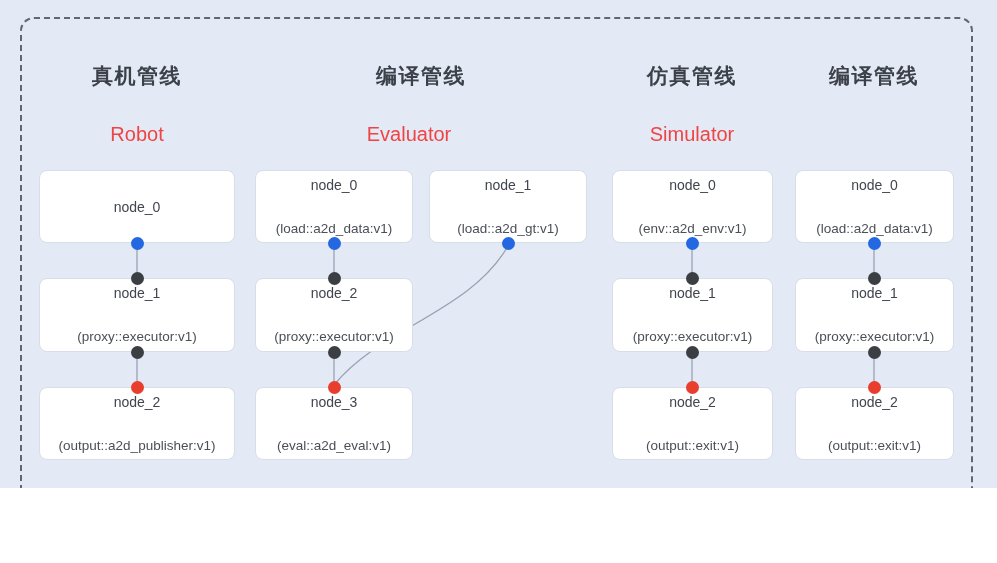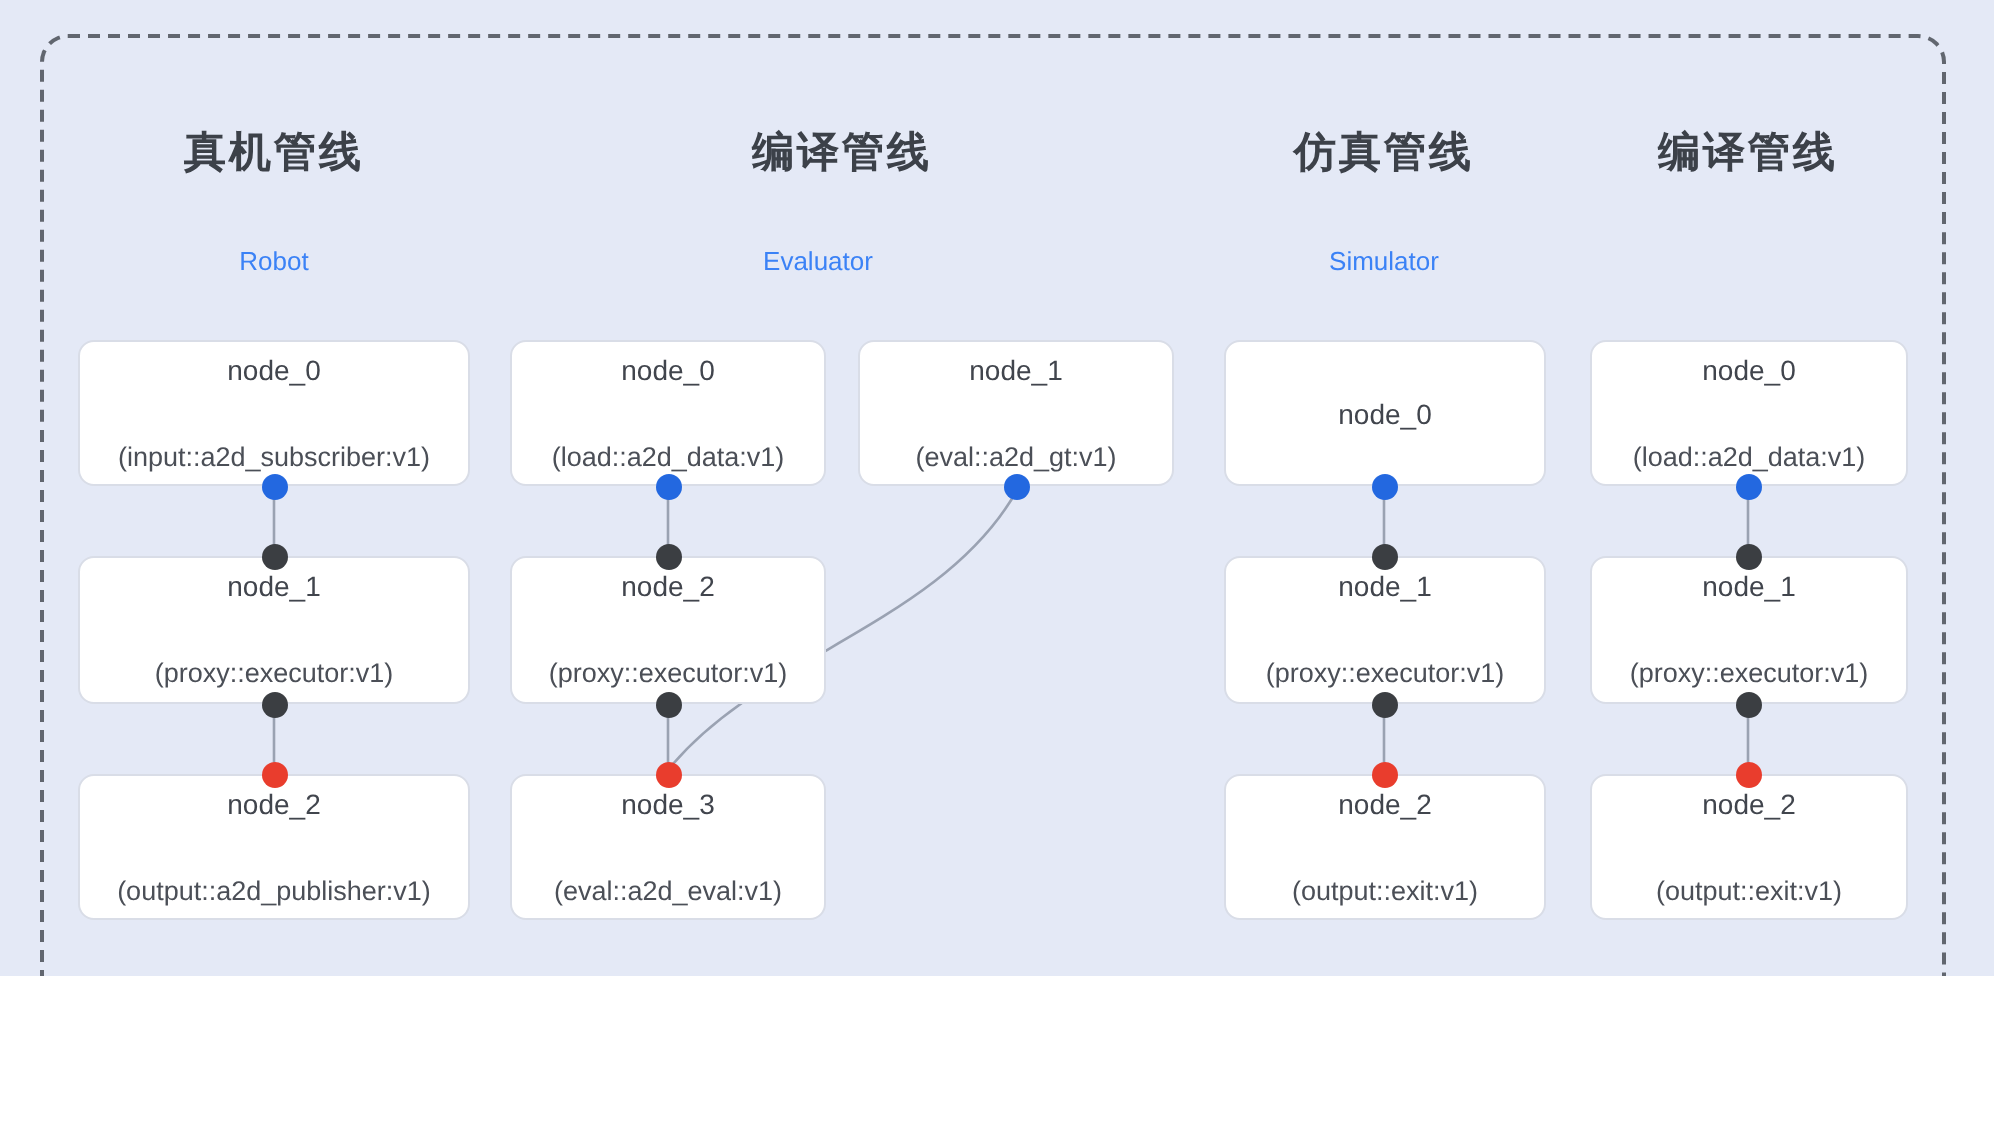--- a/index.html
+++ b/index.html
@@ -3,21 +3,21 @@
 <meta charset="utf-8">
 <style>
   html,body{margin:0;padding:0;background:#ffffff;}
   body{font-family:"Liberation Sans","DejaVu Sans",sans-serif;}
   .canvas{position:relative;width:997px;height:488px;overflow:hidden;background:#ffffff;padding-left:41px;}
   .bg{position:absolute;left:0;top:0;width:997px;height:556px;background:#e4e9f6;border-radius:0 0 16px 16px;}
   .panel{position:absolute;left:20px;top:17px;width:953px;height:518px;box-sizing:border-box;
          border:2px dashed #61666f;border-radius:14px;}
   .hdr-zh{position:absolute;width:240px;text-align:center;top:62px;font-size:21px;font-weight:700;
           color:#3c4149;letter-spacing:1.5px;}
-  .hdr-en{position:absolute;width:240px;text-align:center;top:123px;font-size:13px;color:#3b82f6;}
+  .hdr-en{position:absolute;width:240px;text-align:center;top:123px;font-size:20px;color:#ef4444;}
   .node{position:absolute;box-sizing:border-box;background:#ffffff;border:1px solid #d9dde7;
         border-radius:8px;display:flex;flex-direction:column;align-items:center;justify-content:center;
         line-height:24px;gap:20px;}
   .node .t{font-size:14px;color:#41454d;}
   .node .s{font-size:13.5px;color:#4b4f57;}
   .dot{position:absolute;width:13px;height:13px;border-radius:50%;}
   .dot.blue{background:#2368e0;}
   .dot.dark{background:#3b3e42;}
   .dot.red{background:#e93d2d;}
   svg.wires{position:absolute;left:0;top:0;}
@@ -46,50 +46,50 @@
       <path d="M508,246 C470,312 380,328 334,385"></path>
       <line x1="692" y1="243" x2="692" y2="278"></line>
       <line x1="692" y1="352" x2="692" y2="387"></line>
       <line x1="874" y1="243" x2="874" y2="278"></line>
       <line x1="874" y1="352" x2="874" y2="387"></line>
     </g>
   </svg>
 
   <div class="node" style="left:39px;top:170px;width:196px;height:73px">
     <span class="t">node_0</span>
-    <span class="s">(input::a2d_subscriber:v1)</span>
   </div>
   <div class="node" style="left:39px;top:278px;width:196px;height:74px">
     <span class="t">node_1</span>
     <span class="s">(proxy::executor:v1)</span>
   </div>
   <div class="node" style="left:39px;top:387px;width:196px;height:73px">
     <span class="t">node_2</span>
     <span class="s">(output::a2d_publisher:v1)</span>
   </div>
 
   <div class="node" style="left:255px;top:170px;width:158px;height:73px">
     <span class="t">node_0</span>
     <span class="s">(load::a2d_data:v1)</span>
   </div>
   <div class="node" style="left:429px;top:170px;width:158px;height:73px">
     <span class="t">node_1</span>
-    <span class="s">(eval::a2d_gt:v1)</span>
+    <span class="s">(load::a2d_gt:v1)</span>
   </div>
   <div class="node" style="left:255px;top:278px;width:158px;height:74px">
     <span class="t">node_2</span>
     <span class="s">(proxy::executor:v1)</span>
   </div>
   <div class="node" style="left:255px;top:387px;width:158px;height:73px">
     <span class="t">node_3</span>
     <span class="s">(eval::a2d_eval:v1)</span>
   </div>
 
   <div class="node" style="left:612px;top:170px;width:161px;height:73px">
     <span class="t">node_0</span>
+    <span class="s">(env::a2d_env:v1)</span>
   </div>
   <div class="node" style="left:612px;top:278px;width:161px;height:74px">
     <span class="t">node_1</span>
     <span class="s">(proxy::executor:v1)</span>
   </div>
   <div class="node" style="left:612px;top:387px;width:161px;height:73px">
     <span class="t">node_2</span>
     <span class="s">(output::exit:v1)</span>
   </div>
 

